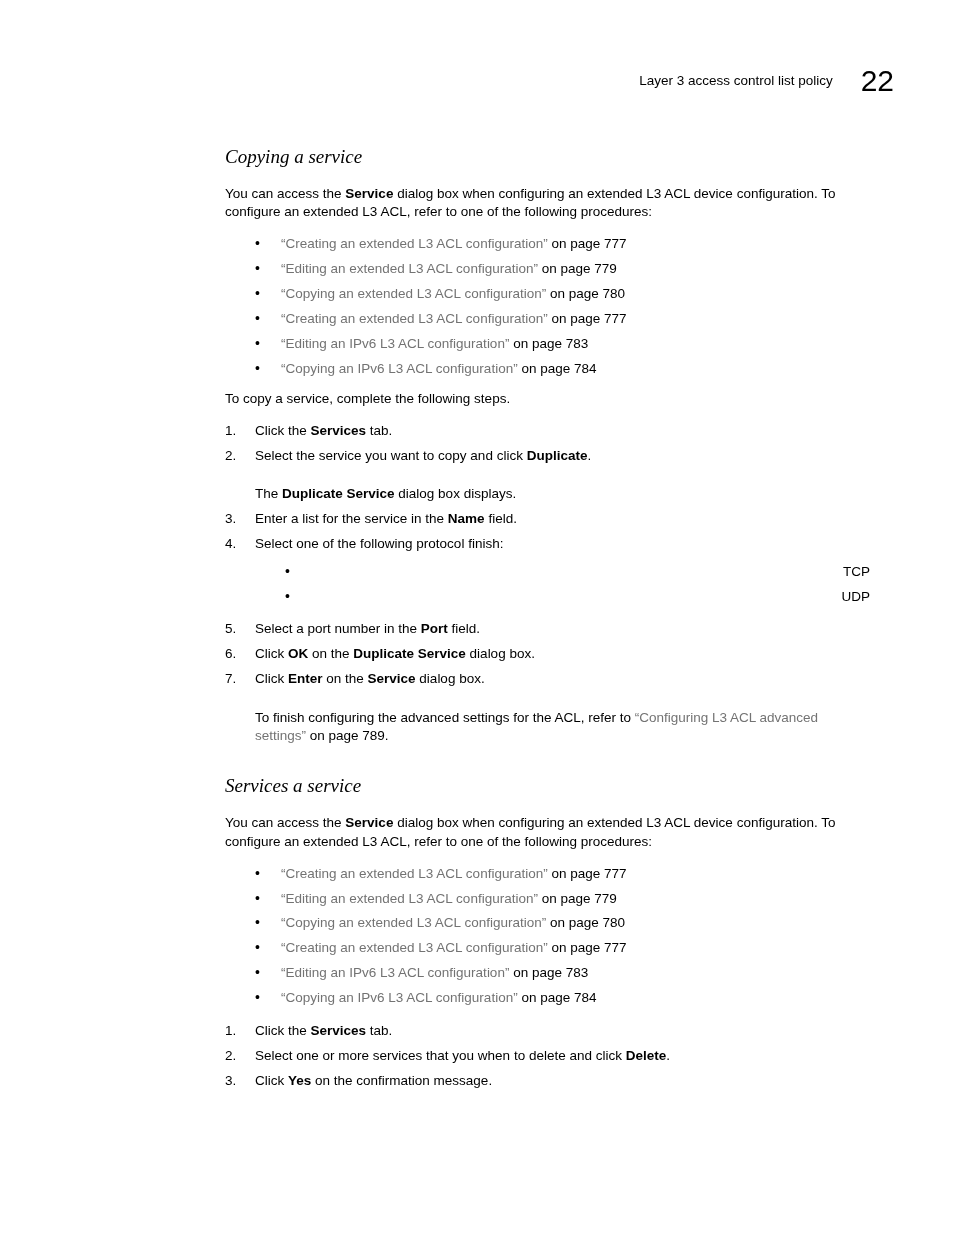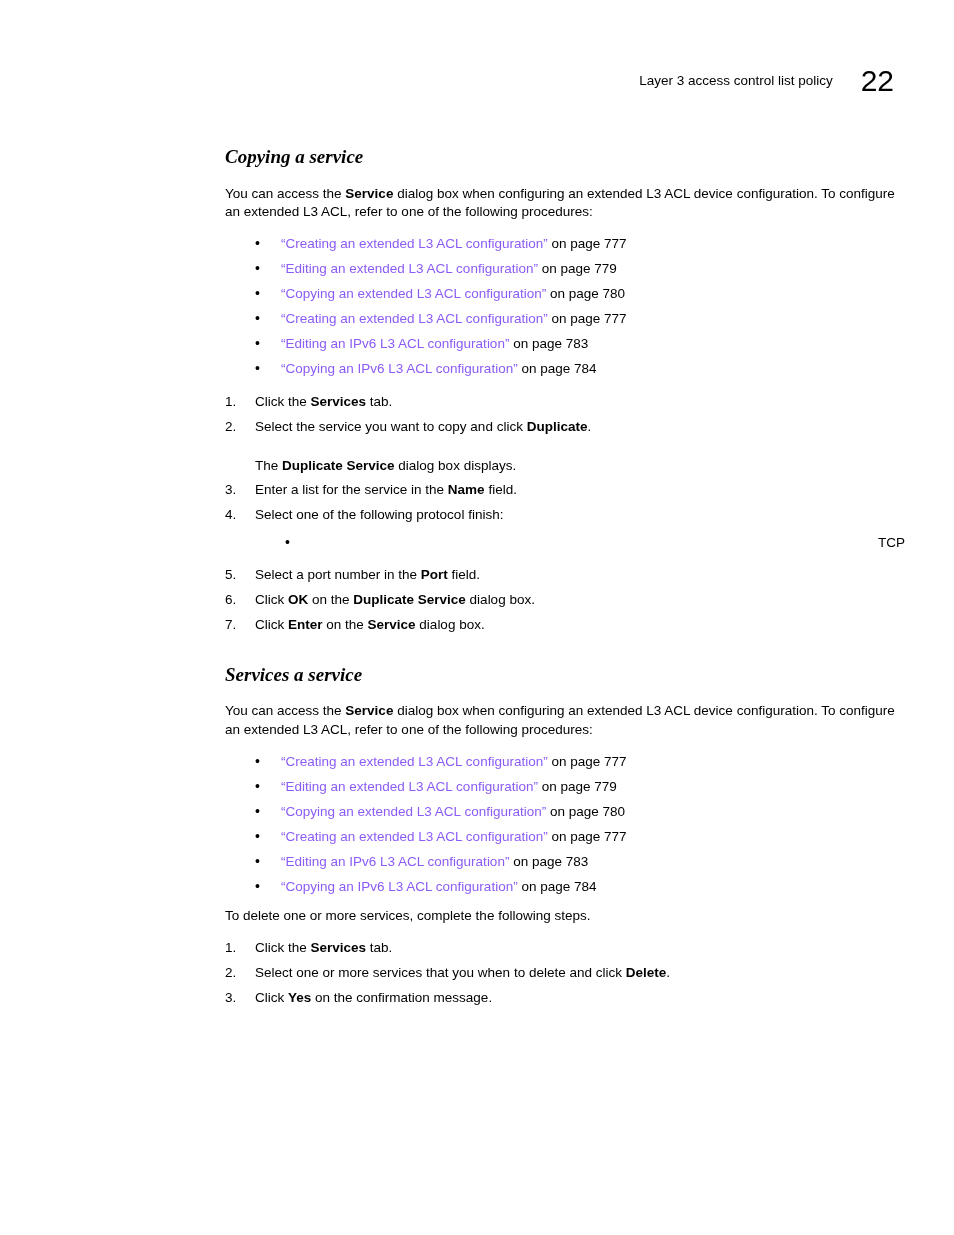--- a/index.html
+++ b/index.html
@@ -9,21 +9,21 @@
     background: #fff;
     color: #000;
     font-size: 13.5px;
     line-height: 1.4;
   }
   .page {
     width: 954px;
     height: 1198px;
     position: relative;
     box-sizing: border-box;
-    padding: 60px 49px 60px 225px;
+    padding: 60px 84px 60px 225px;
   }
   .running-head {
     position: absolute;
     top: 60px;
     right: 60px;
     text-align: right;
   }
   .running-head .title {
     font-size: 13.5px;
     display: inline-block;
@@ -35,28 +35,28 @@
     font-weight: normal;
     display: inline-block;
     vertical-align: middle;
     font-family: Arial, Helvetica, sans-serif;
   }
   .content {
     margin-top: 84px;
   }
   h2.section {
     font-style: italic;
-    font-weight: bold;
+    font-weight: normal;
     font-size: 19px;
     margin: 24px 0 14px 0;
     font-family: Georgia, 'Times New Roman', serif;
   }
   p { margin: 8px 0 10px 0; }
   .bold { font-weight: bold; }
-  a.xref { color: #8b5cf6; text-decoration: none; }
+  a.xref { color: #737373; text-decoration: none; }
   ul.bullets {
     list-style: none;
     padding: 0;
     margin: 6px 0 8px 0;
   }
   ul.bullets > li {
     position: relative;
     padding: 3px 0 3px 56px;
   }
   ul.bullets > li::before {
@@ -122,67 +122,71 @@
 
     <ul class="bullets">
       <li><a class="xref">“Creating an extended L3 ACL configuration”</a><span> on page 777</span></li>
       <li><a class="xref">“Editing an extended L3 ACL configuration”</a><span> on page 779</span></li>
       <li><a class="xref">“Copying an extended L3 ACL configuration”</a><span> on page 780</span></li>
       <li><a class="xref">“Creating an extended L3 ACL configuration”</a><span> on page 777</span></li>
       <li><a class="xref">“Editing an IPv6 L3 ACL configuration”</a><span> on page 783</span></li>
       <li><a class="xref">“Copying an IPv6 L3 ACL configuration”</a><span> on page 784</span></li>
     </ul>
 
+    <p>To copy a service, complete the following steps.</p>
 
     <ol class="steps">
       <li>
         <span>Click the </span><span class="bold">Services</span><span> tab.</span>
       </li>
       <li>
         <span>Select the service you want to copy and click </span><span class="bold">Duplicate</span><span>.</span>
         <div class="step-body">
           <span>The </span><span class="bold">Duplicate Service</span><span> dialog box displays.</span>
         </div>
       </li>
       <li>
         <span>Enter a list for the service in the </span><span class="bold">Name</span><span> field.</span>
       </li>
       <li>
         <span>Select one of the following protocol finish:</span>
         <ul class="inner">
           <li>TCP</li>
+          <li>UDP</li>
         </ul>
       </li>
       <li>
         <span>Select a port number in the </span><span class="bold">Port</span><span> field.</span>
       </li>
       <li>
         <span>Click </span><span class="bold">OK</span><span> on the </span><span class="bold">Duplicate Service</span><span> dialog box.</span>
       </li>
       <li>
         <span>Click </span><span class="bold">Enter</span><span> on the </span><span class="bold">Service</span><span> dialog box.</span>
+        <div class="step-body">
+          <span>To finish configuring the advanced settings for the ACL, refer to </span><a class="xref">“Configuring L3 ACL advanced settings”</a><span> on page 789.</span>
+        </div>
       </li>
     </ol>
 
     <h2 class="section">Services a service</h2>
 
     <p>
       <span>You can access the </span><span class="bold">Service</span><span> dialog box when configuring an extended L3 ACL device configuration. To configure an extended L3 ACL, refer to one of the following procedures:</span>
     </p>
 
     <ul class="bullets">
       <li><a class="xref">“Creating an extended L3 ACL configuration”</a><span> on page 777</span></li>
       <li><a class="xref">“Editing an extended L3 ACL configuration”</a><span> on page 779</span></li>
       <li><a class="xref">“Copying an extended L3 ACL configuration”</a><span> on page 780</span></li>
       <li><a class="xref">“Creating an extended L3 ACL configuration”</a><span> on page 777</span></li>
       <li><a class="xref">“Editing an IPv6 L3 ACL configuration”</a><span> on page 783</span></li>
       <li><a class="xref">“Copying an IPv6 L3 ACL configuration”</a><span> on page 784</span></li>
     </ul>
 
-    <p>To delete one or more services, complete the following steps.</p>
 
     <ol class="steps">
       <li>
         <span>Click the </span><span class="bold">Services</span><span> tab.</span>
       </li>
       <li>
         <span>Select one or more services that you when to delete and click </span><span class="bold">Delete</span><span>.</span>
       </li>
       <li>
         <span>Click </span><span class="bold">Yes</span><span> on the confirmation message.</span>

